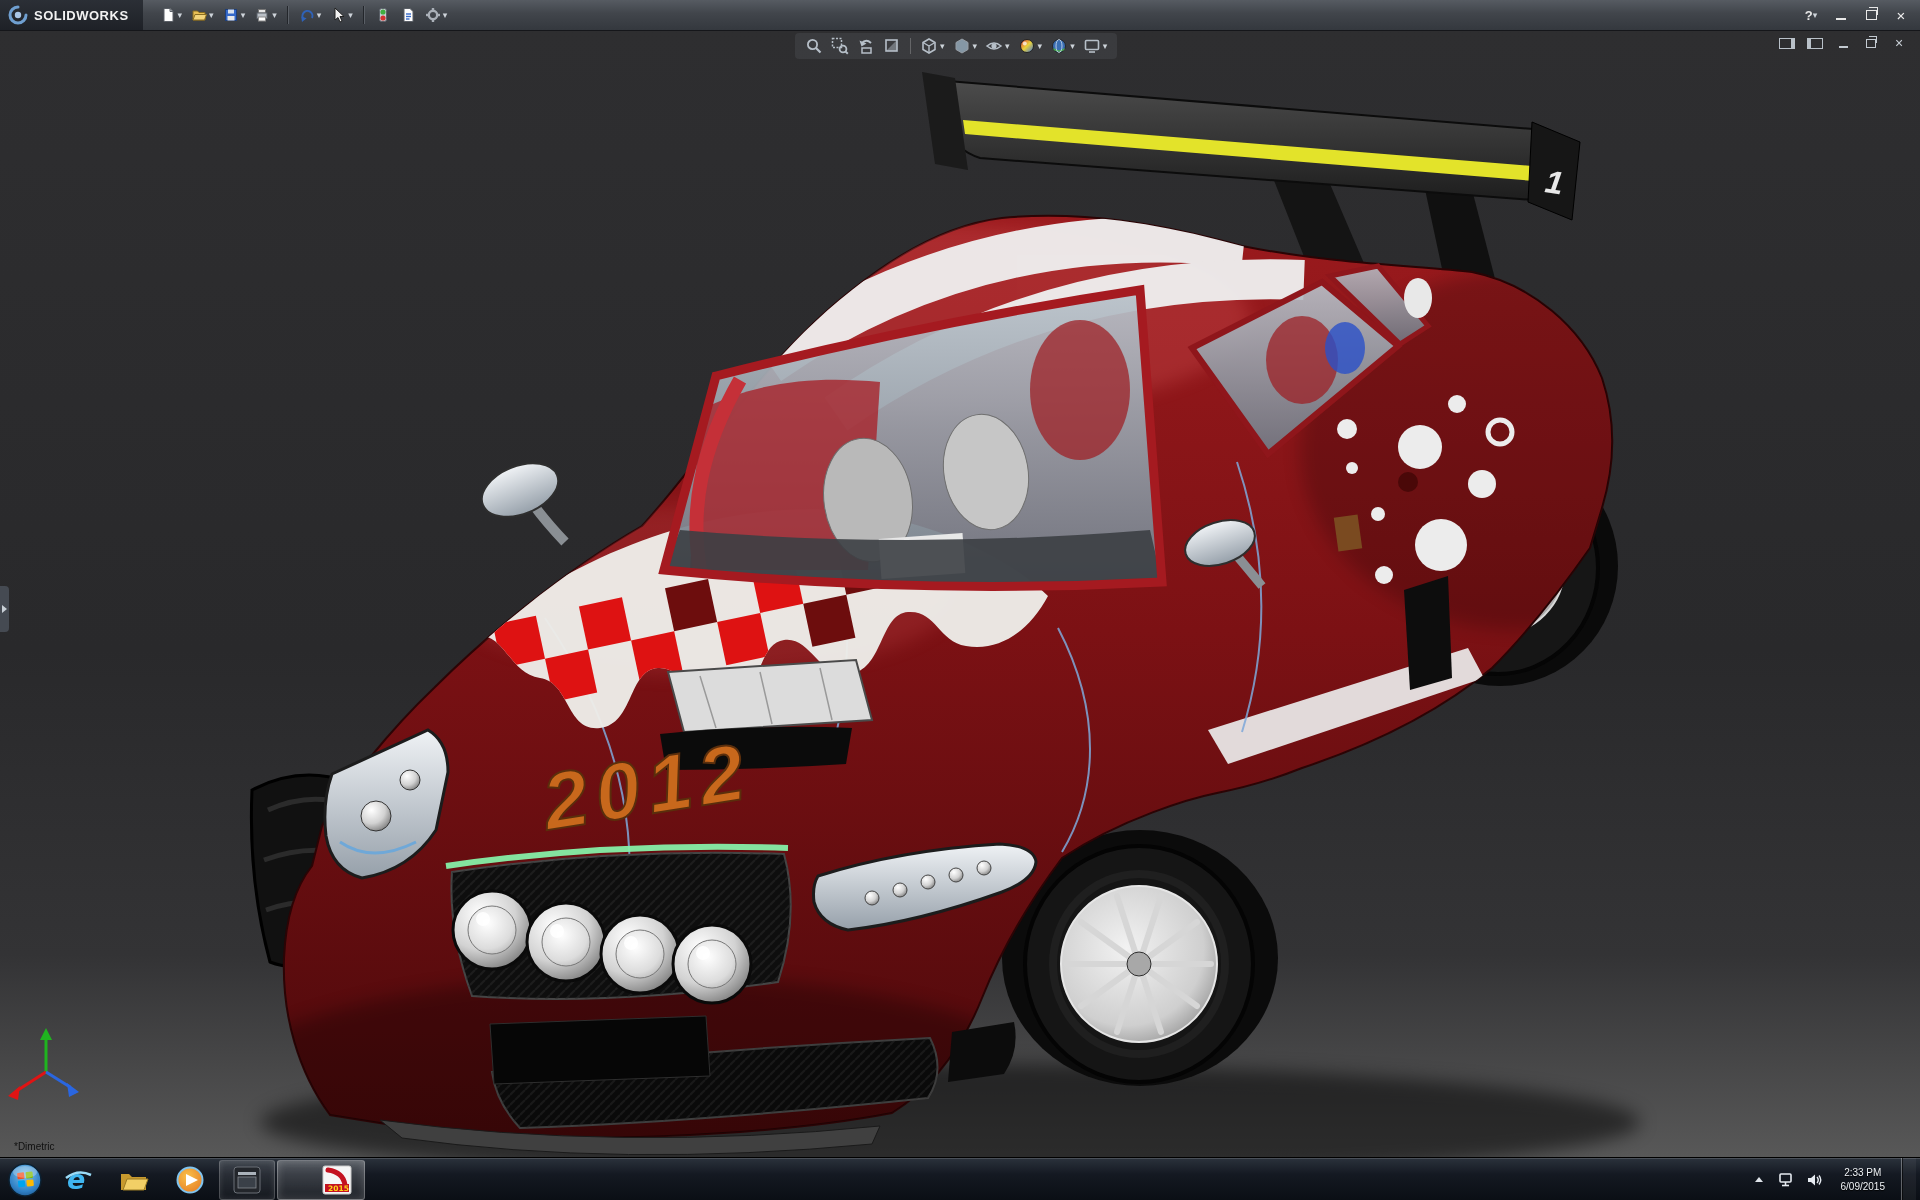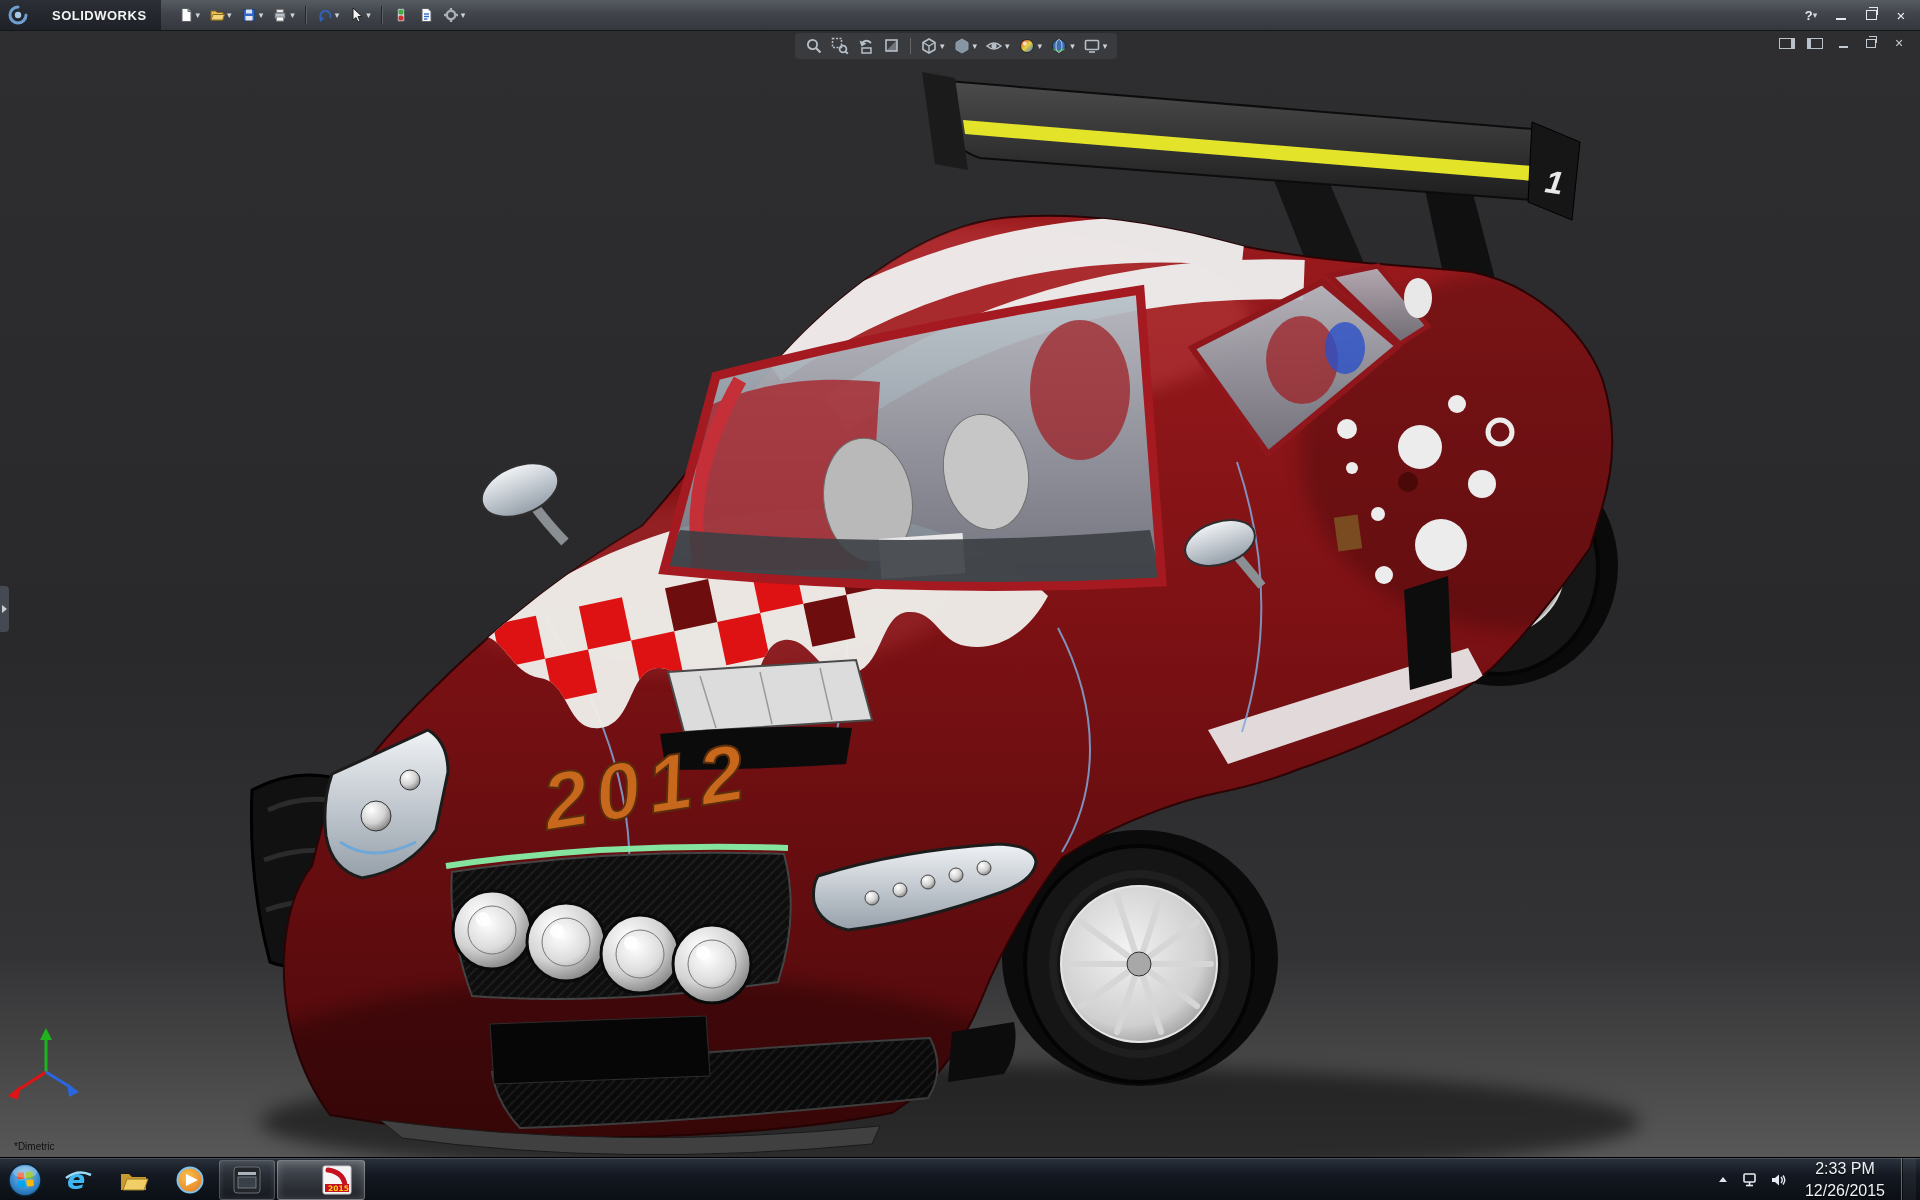--- a/index.html
+++ b/index.html
@@ -2,21 +2,21 @@
 <html><head>
 <meta charset="utf-8">
 <style>
   html,body{margin:0;padding:0;background:#000;}
   .screen{position:relative;width:1920px;height:1200px;overflow:hidden;font-family:"Liberation Sans",sans-serif;-webkit-font-smoothing:antialiased;}
 
   
   .titlebar{position:absolute;top:0;left:0;width:1920px;height:30px;
     background:linear-gradient(180deg,#565b62 0%,#41454b 45%,#34383e 100%);
     border-bottom:1px solid #15161a;display:flex;align-items:center;z-index:50;}
-  .logo-block{display:flex;align-items:center;gap:24px;height:100%;padding:0 14px 0 8px;
+  .logo-block{display:flex;align-items:center;gap:6px;height:100%;padding:0 14px 0 8px;
     background:linear-gradient(180deg,#2b2f36,#1e2127);}
   .brand{color:#f2f2f2;font-weight:bold;font-size:13px;letter-spacing:.5px;}
   .tb-tools{display:flex;align-items:center;gap:3px;margin-left:14px;}
   .tbtn{display:flex;align-items:center;gap:2px;padding:2px 3px;border-radius:2px;}
   .dd{font-size:9px;color:#cdd3d9;line-height:1;}
   .tb-sep{width:1px;height:18px;background:#23262b;border-right:1px solid #5a5f66;margin:0 4px;}
   .tb-title{position:absolute;left:340px;right:150px;text-align:center;color:#e9ecef;font-size:13px;
     text-shadow:0 1px 1px #000;pointer-events:none;}
   .tb-right{position:absolute;right:6px;top:0;height:30px;display:flex;align-items:center;gap:4px;}
   .wbtn{width:26px;height:20px;display:flex;align-items:center;justify-content:center;border-radius:2px;color:#e8e8e8;}
@@ -61,21 +61,21 @@
     display:flex;align-items:center;z-index:60;}
   .start-btn{width:50px;height:43px;display:flex;align-items:center;justify-content:center;}
   .tb-app{width:54px;height:38px;margin:0 1px;display:flex;align-items:center;justify-content:center;border-radius:3px;}
   .tb-app.running{background:linear-gradient(180deg,rgba(255,255,255,.12),rgba(255,255,255,.04));
     border:1px solid rgba(255,255,255,.22);box-shadow:inset 0 0 6px rgba(255,255,255,.12);}
   .tb-app.active{background:linear-gradient(180deg,rgba(255,255,255,.22),rgba(255,255,255,.08));
     border:1px solid rgba(255,255,255,.32);box-shadow:inset 0 0 8px rgba(255,255,255,.2);padding-left:32px;}
   .tray{margin-left:auto;display:flex;align-items:center;gap:8px;padding-right:4px;}
   .tray-icn{width:20px;height:20px;display:flex;align-items:center;justify-content:center;border-radius:2px;}
   .clock{display:flex;flex-direction:column;align-items:center;justify-content:center;color:#eef2f6;
-    font-size:16px;line-height:1.35;text-shadow:0 1px 1px #000;padding:0 8px;}
+    font-size:10px;line-height:1.35;text-shadow:0 1px 1px #000;padding:0 8px;}
   .show-desktop{width:14px;height:43px;background:rgba(255,255,255,.05);
     border-left:1px solid rgba(255,255,255,.3);box-shadow:inset 1px 0 0 rgba(0,0,0,.6);}
 </style>
 </head>
 <body>
 
 <div class="screen">
 
   <div class="titlebar">
     <div class="logo-block">
@@ -629,19 +629,19 @@
         </svg>
       </div>
       <div class="tray-icn">
         <svg width="18" height="16" viewBox="0 0 18 16">
           <polygon points="2,6 5,6 9,2.5 9,13.5 5,10 2,10" fill="#e6ebf1"></polygon>
           <path d="M11 5 Q13.5 8 11 11 M13 3.5 Q16.5 8 13 12.5" stroke="#e6ebf1" stroke-width="1.4" fill="none"></path>
         </svg>
       </div>
       <div class="clock">
         <span>2:33 PM</span>
-        <span>12/26/2015</span>
+        <span>6/09/2015</span>
       </div>
       <div class="show-desktop"></div>
     </div>
   </div>
 
 </div>
 
 </body></html>

